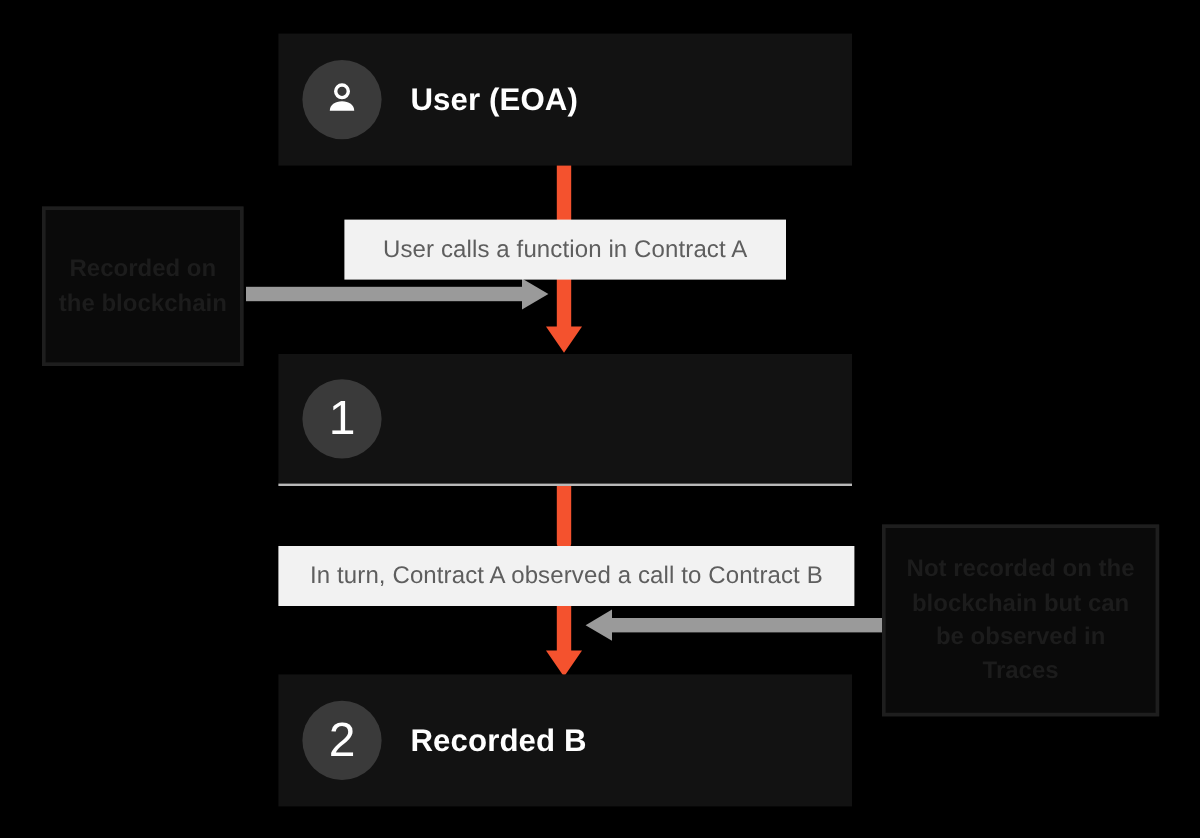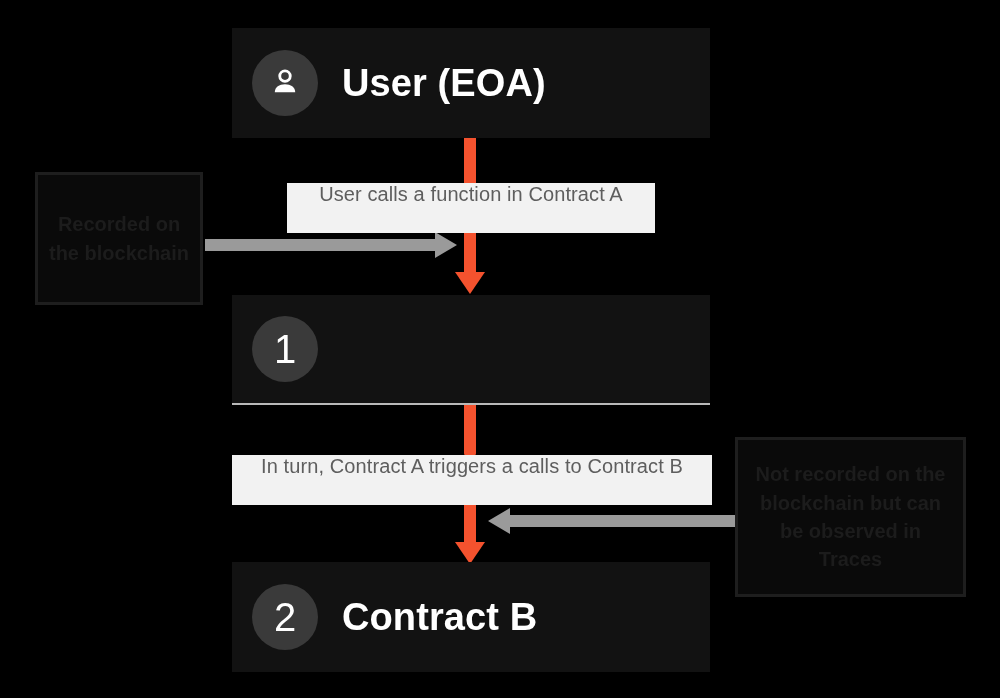--- a/index.html
+++ b/index.html
@@ -45,33 +45,33 @@
     justify-content: center;
     color: #ffffff;
     font-size: 40px;
     font-weight: 400;
     line-height: 1;
     font-family: "Liberation Sans", sans-serif;
   }
   .node-badge svg { display: block; }
   .node-label {
     color: #ffffff;
-    font-size: 38px;
+    font-size: 26px;
     font-weight: 700;
     letter-spacing: 0.1px;
     margin-left: 24px;
     white-space: nowrap;
   }
 
   
   .caption-strip {
     position: absolute;
     background: #f2f2f2;
     display: flex;
-    align-items: flex-start;
+    align-items: center;
     justify-content: center;
     box-sizing: border-box;
     z-index: 4;
   }
   .caption-strip span {
     color: #5e5e5e;
     font-size: 20px;
     font-weight: 400;
     white-space: nowrap;
     letter-spacing: 0.1px;
@@ -198,29 +198,29 @@
     </div>
     <div class="node-label">User (EOA)</div>
   </div>
 
   <div class="node has-underline" style="left:232px; top:295px; width:478px; height:110px;">
     <div class="node-badge">1</div>
   </div>
 
   <div class="node" style="left:232px; top:562px; width:478px; height:110px;">
     <div class="node-badge">2</div>
-    <div class="node-label">Contract B</div>
+    <div class="node-label">Recorded B</div>
   </div>
 
   <div class="caption-strip" style="left:287px; top:183px; width:368px; height:50px;">
     <span>User calls a function in Contract A</span>
   </div>
 
   <div class="caption-strip" style="left:232px; top:455px; width:480px; height:50px;">
-    <span>In turn, Contract A triggers a calls to Contract B</span>
+    <span>In turn, Contract A observed a call to Contract B</span>
   </div>
 
   <div class="callout" style="left:35px; top:172px; width:168px; height:133px;">
     <span>Recorded on the blockchain</span>
   </div>
 
   <div class="callout" style="left:735px; top:437px; width:231px; height:160px;">
     <span>Not recorded on the blockchain but can be observed in Traces</span>
   </div>
 

